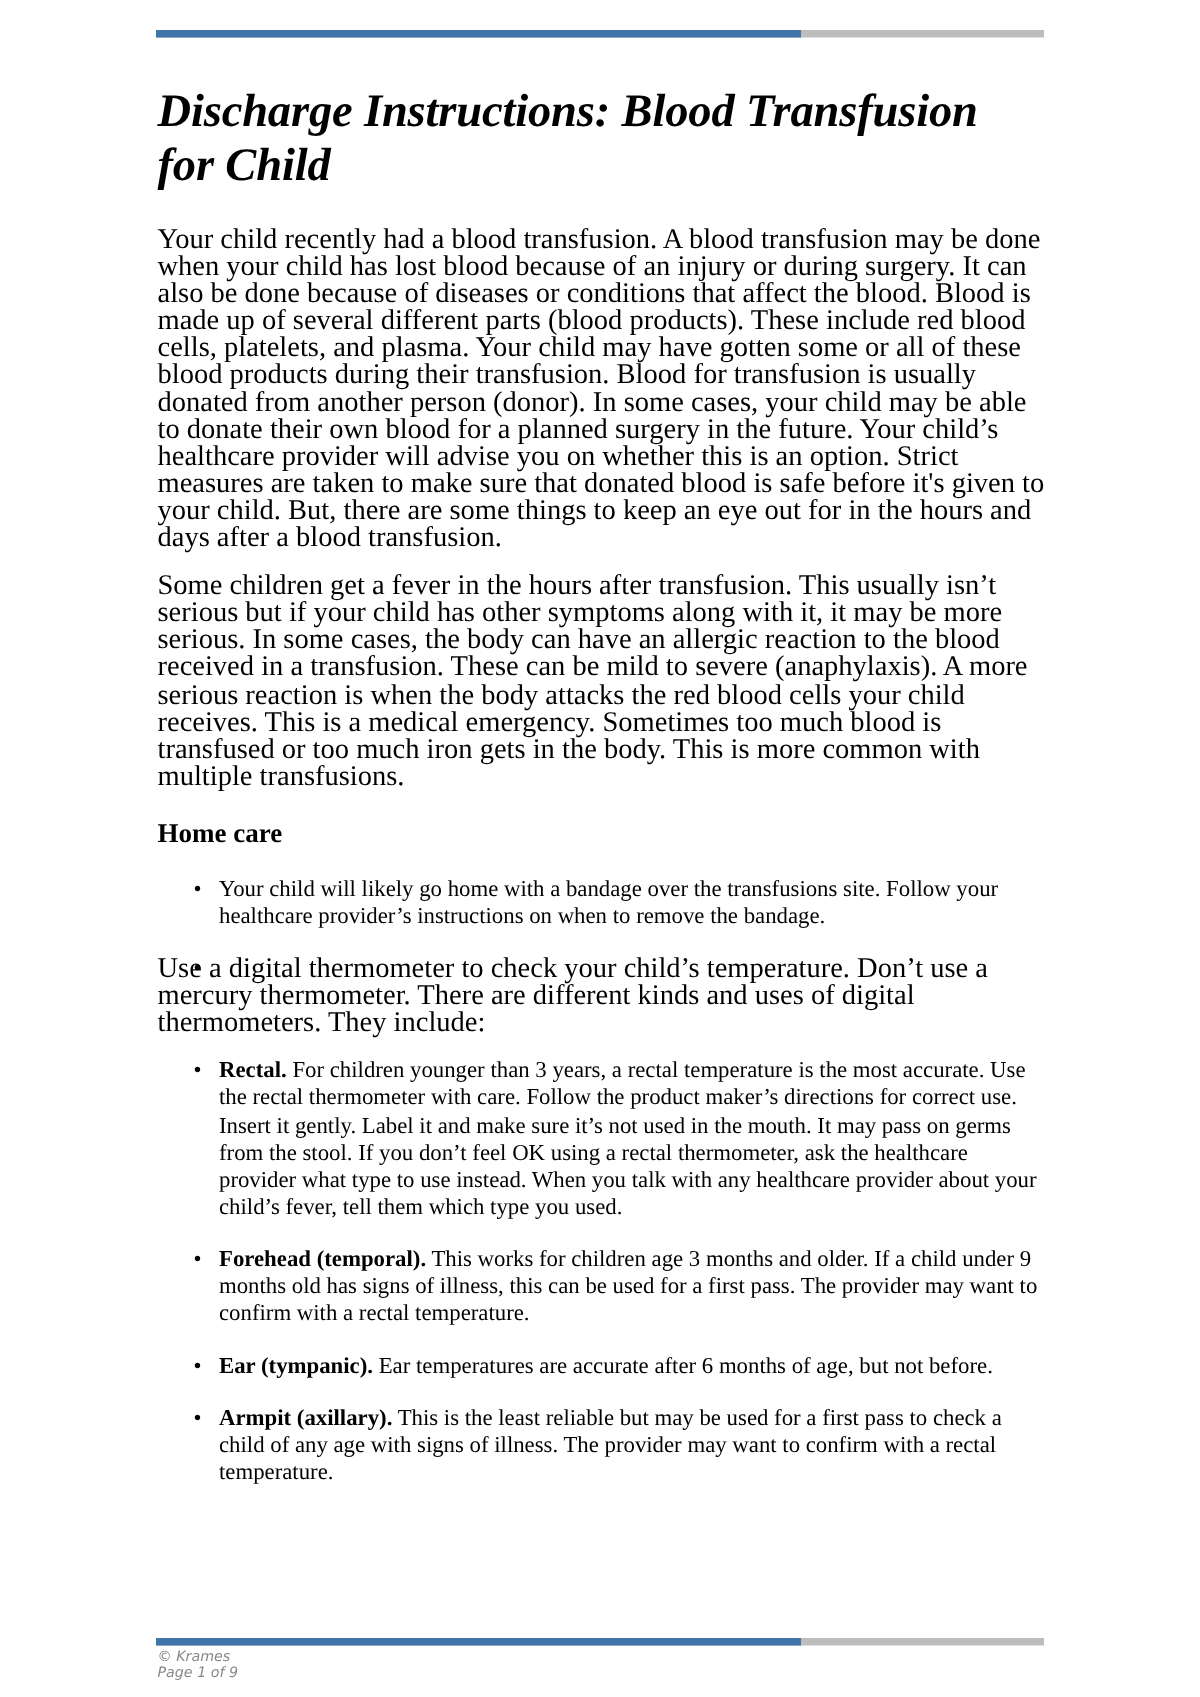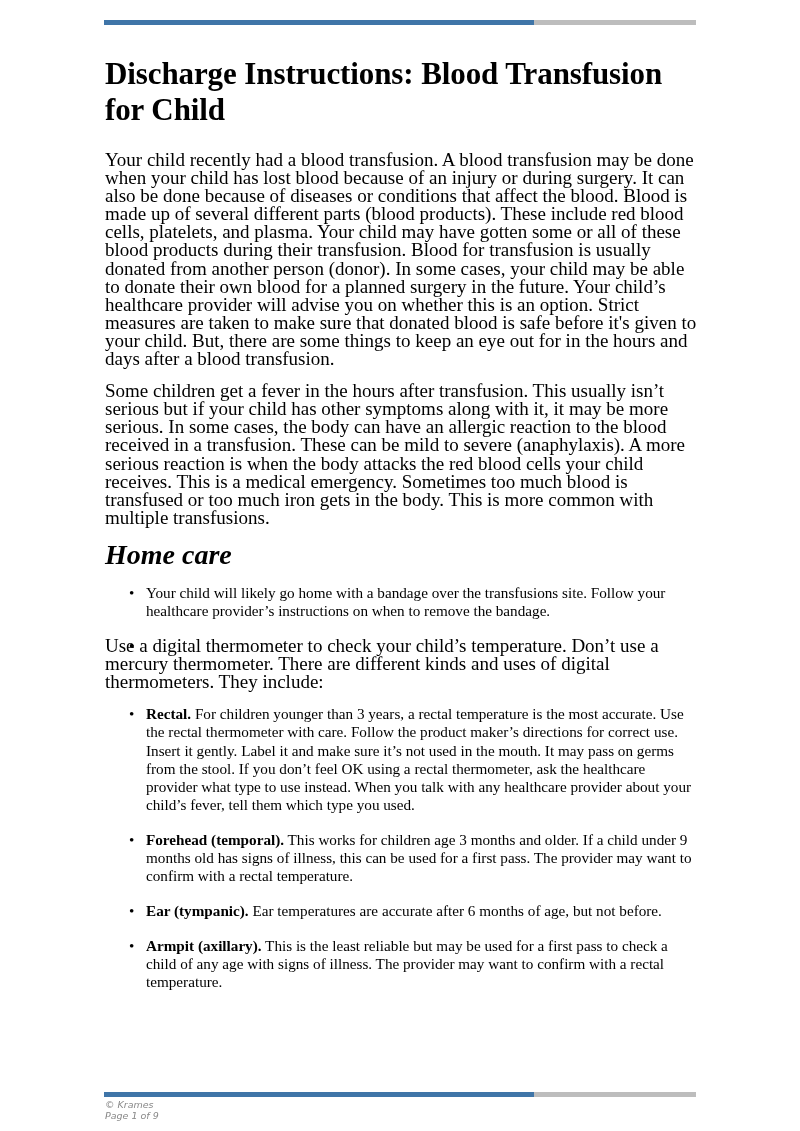--- a/index.html
+++ b/index.html
@@ -14,26 +14,27 @@
     }
     .bar .fill { position: absolute; left: 0; top: 0; bottom: 0; width: 430px; background: #3f75a8; }
     .bar.top { top: 20px; }
     .bar.bottom { top: 1092px; }
     .content {
       position: absolute; left: 105px; top: 56px; width: 592px;
     }
     h1 {
       font-size: 31px; line-height: 36px; font-weight: bold; margin: 0 0 23px 0;
       letter-spacing: -0.1px;
+      font-style: italic;
     }
     p {
       font-size: 19px; line-height: 18.1px; margin: 0 0 14px 0;
     }
     h2 {
-      font-size: 28px; line-height: 28px; font-weight: bold; margin: 14px 0 15px 0; font-style: italic;
+      font-size: 18px; line-height: 28px; font-weight: bold; margin: 14px 0 15px 0;
     }
     ul { list-style: none; margin: 0 0 14px 0; padding: 0; }
     ul li {
       position: relative; padding-left: 41px;
       font-size: 15.2px; line-height: 18.1px; margin: 0 0 17px 0;
     }
     ul li .bullet {
       position: absolute; left: 24px; top: 0;
     }
     ul.temp-list li { margin-bottom: 17px; }

